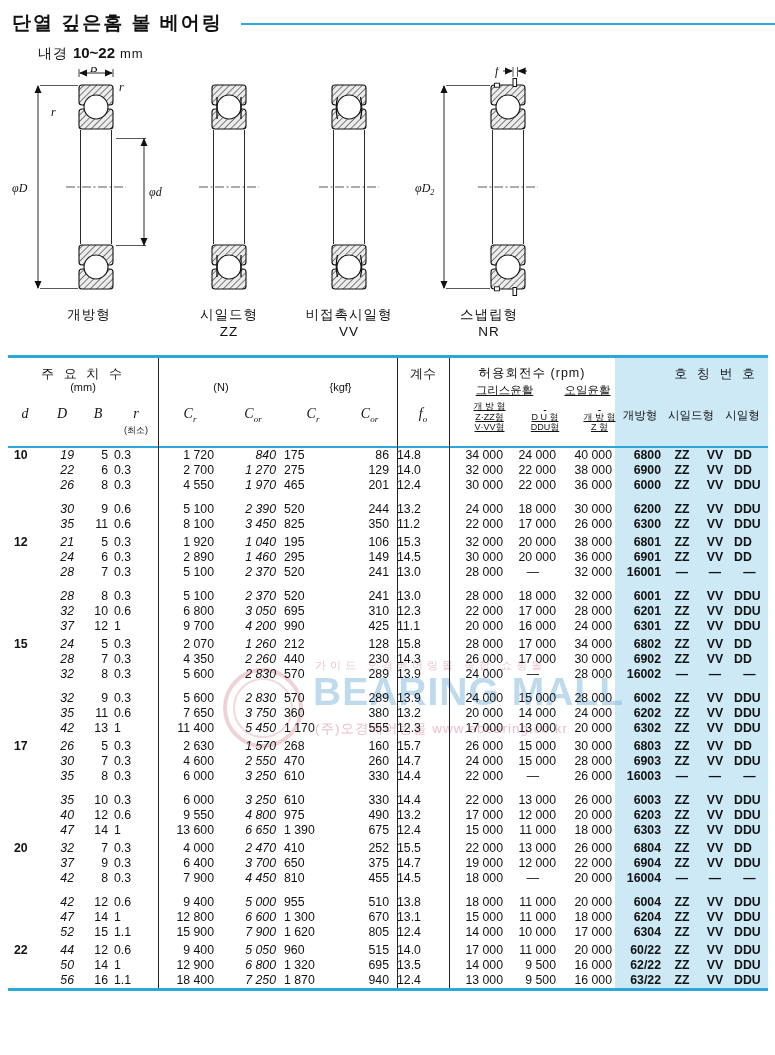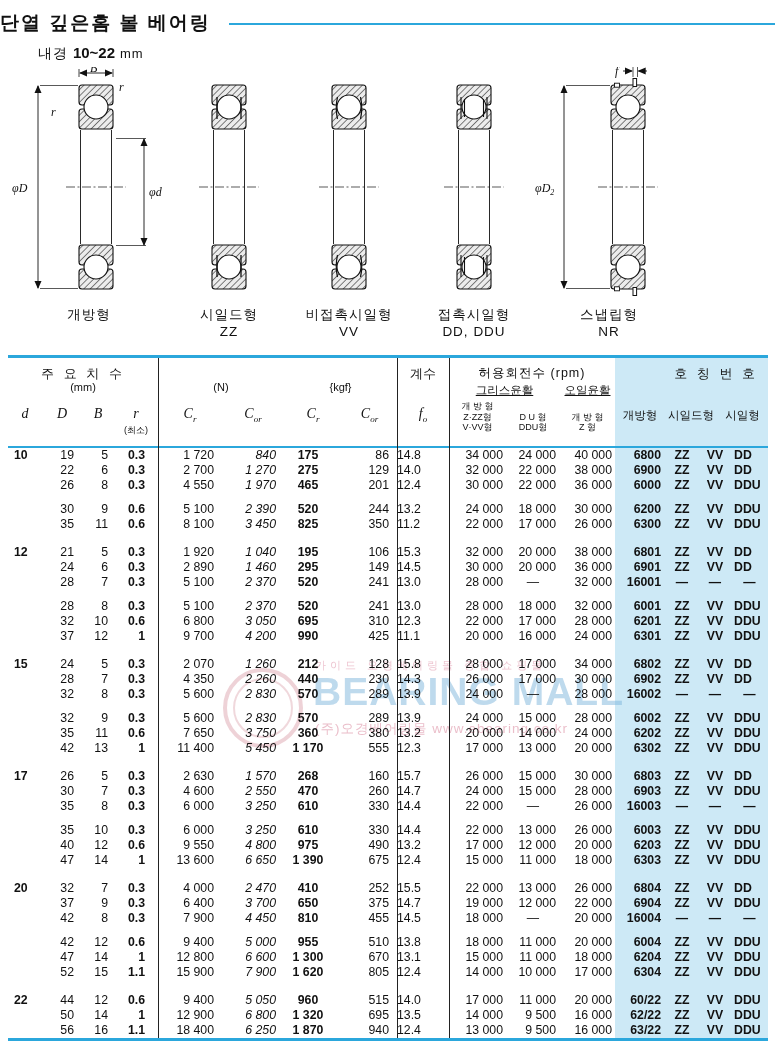--- a/index.html
+++ b/index.html
@@ -1,19 +1,19 @@
 <!DOCTYPE html>
 <html style="--acc: #2ba7dc;"><head>
 <meta charset="utf-8">
 <style>
   html,body{margin:0;padding:0;background:#fff;}
   .page{position:relative;width:775px;height:1055px;background:#fff;overflow:hidden;
         font-family:"Liberation Sans","DejaVu Sans",sans-serif;color:#111;}
   
-  .titlebar{display:flex;align-items:center;padding:10px 0 0 0;text-align:center;}
+  .titlebar{display:flex;align-items:center;padding:10px 0 0 12px;text-align:center;}
   .title{font-size:19px;font-weight:bold;letter-spacing:2px;margin:0;white-space:nowrap;}
   .title-rule{flex:1;height:2px;margin-left:18px;margin-top:2px;}
   .subtitle{margin:8px 0 0 38px;font-size:14px;letter-spacing:1px;}
   .subtitle .rng{font-size:15px;font-weight:bold;letter-spacing:0;}
   .subtitle .unit{font-size:13px;font-weight:normal;}
   
   .diagrams{display:flex;align-items:flex-end;padding:4px 2px 0 4px;}
   figure.fig{margin:0;text-align:center;}
   .fig-open{width:170px}.fig-zz{width:110px}.fig-vv{width:130px}
   .fig-dd{width:120px}.fig-n{width:90px}.fig-nr{width:150px}
@@ -31,36 +31,36 @@
   .hg1{left:0;width:150px}.hg2{left:150px;width:239px}.hg3{left:389px;width:52px}
   .hg4{left:441px;width:166px}.hg5{left:607px;width:153px}
   .ht{position:absolute;left:0;right:0;top:7px;text-align:center;font-size:13px;letter-spacing:3px;}
   .hsub{position:absolute;left:0;right:0;top:23px;text-align:center;font-size:11px;letter-spacing:0;}
   .hrow{position:absolute;left:0;top:48px;display:flex;}
   .hrow span{display:inline-block;text-align:center;}
   .sym{font-family:"Liberation Serif","DejaVu Serif",serif;font-style:italic;font-size:14px;}
   .sym sub{font-size:9px;font-style:italic;}
   .minlbl{position:absolute;top:66px;left:106px;width:44px;text-align:center;font-size:9px;}
   .lube{position:absolute;top:25px;left:0;display:flex;font-size:11.5px;text-decoration:underline;}
-  .minihdr{position:absolute;top:43px;left:0;display:flex;font-size:9px;line-height:10.5px;}
+  .minihdr{position:absolute;top:43px;left:12px;display:flex;font-size:9px;line-height:10.5px;text-decoration:underline;}
   .minihdr div{text-align:center;}
   .numhdr{top:50px;font-size:11.5px;}
   
   .tbody{position:relative;padding:0;z-index:2;}
-  .tblock + .tblock{margin-top:13px;}
+  .tblock + .tblock{margin-top:3px;}
   .tgroup + .tgroup{margin-top:9px;}
   .trow{display:flex;height:15px;line-height:15px;font-size:12.3px;position:relative;z-index:2;}
   .trow span{display:inline-block;white-space:nowrap;}
   .c-d{width:34px;text-align:left;padding-left:6px;box-sizing:border-box;font-weight:bold;}
-  .c-D{width:40px;text-align:right;padding-right:8px;box-sizing:border-box;}
+  .c-D{width:40px;text-align:right;padding-right:8px;box-sizing:border-box;font-style:italic;}
   .c-B{width:32px;text-align:right;padding-right:6px;box-sizing:border-box;}
-  .c-r{width:44px;text-align:right;padding-right:13px;box-sizing:border-box;font-weight:bold;}
+  .c-r{width:44px;text-align:left;padding-right:13px;box-sizing:border-box;}
   .c-crn{width:64px;text-align:right;padding-right:8px;box-sizing:border-box;}
   .c-corn{width:62px;text-align:right;padding-right:8px;box-sizing:border-box;font-style:italic;}
-  .c-crk{width:58px;text-align:center;padding-right:10px;box-sizing:border-box;font-weight:bold;}
+  .c-crk{width:58px;text-align:left;padding-right:10px;box-sizing:border-box;}
   .c-cork{width:55px;text-align:right;padding-right:8px;box-sizing:border-box;}
   .c-fo{width:52px;text-align:left;padding-right:11px;box-sizing:border-box;}
   .c-g1{width:57px;text-align:right;padding-right:3px;box-sizing:border-box;}
   .c-g2{width:54px;text-align:right;padding-right:4px;box-sizing:border-box;}
   .c-oil{width:55px;text-align:right;padding-right:3px;box-sizing:border-box;}
   .c-num{width:50px;text-align:right;padding-right:4px;box-sizing:border-box;font-weight:bold;}
   .c-zz{width:34px;text-align:center;font-weight:bold;}
   .c-vv{width:32px;text-align:center;font-weight:bold;}
   .c-dd{width:37px;text-align:left;padding-left:3px;box-sizing:border-box;font-weight:bold;}
   .dash{text-align:center !important;padding:0 !important;font-weight:normal;}
@@ -173,40 +173,20 @@
             <line x1="47.5" y1="51" x2="47.5" y2="165" stroke="#111" stroke-width="0.9"></line>
             <line x1="2" y1="108" x2="62" y2="108" stroke="#111" stroke-width="0.7" stroke-dasharray="9 2.5 2 2.5"></line>
             <path d="M20.5 18 q-2.5 11 0 22 M43.5 18 q2.5 11 0 22 M20.5 176 q-2.5 11 0 22 M43.5 176 q2.5 11 0 22" stroke="#111" stroke-width="1.2" fill="none"></path>
           </g>
         </svg>
         <figcaption>
        <div class="cap">비접촉시일형</div>
        <div class="code">VV</div>
      </figcaption>
       </figure>
-      <figure class="fig fig-dd">
-        <svg width="64" height="236" viewBox="0 0 64 236">
-    <g transform="translate(0,12)">
-            <rect x="15" y="6" width="34" height="20" rx="3" fill="url(#hx)" stroke="#111" stroke-width="1.1"></rect>
-            <rect x="15" y="30" width="34" height="20" rx="3" fill="url(#hx)" stroke="#111" stroke-width="1.1"></rect>
-            <circle cx="32" cy="28" r="12" fill="#fff" stroke="#111" stroke-width="1.1"></circle>
-            <rect x="15" y="166" width="34" height="20" rx="3" fill="url(#hx)" stroke="#111" stroke-width="1.1"></rect>
-            <rect x="15" y="190" width="34" height="20" rx="3" fill="url(#hx)" stroke="#111" stroke-width="1.1"></rect>
-            <circle cx="32" cy="188" r="12" fill="#fff" stroke="#111" stroke-width="1.1"></circle>
-            <line x1="16.5" y1="51" x2="16.5" y2="165" stroke="#111" stroke-width="0.9"></line>
-            <line x1="47.5" y1="51" x2="47.5" y2="165" stroke="#111" stroke-width="0.9"></line>
-            <line x1="2" y1="108" x2="62" y2="108" stroke="#111" stroke-width="0.7" stroke-dasharray="9 2.5 2 2.5"></line>
-            <path d="M19 18 V40 M22.5 20 V38 M45 18 V40 M41.5 20 V38 M19 176 V198 M22.5 178 V196 M45 176 V198 M41.5 178 V196" stroke="#111" stroke-width="1.1" fill="none"></path>
-          </g>
-        </svg>
-        <figcaption>
-       <div class="cap">접촉시일형</div>
-       <div class="code">DD, DDU</div>
-     </figcaption>
-      </figure>
       <figure class="fig fig-nr">
         <svg width="150" height="236" viewBox="0 0 150 236">
       <g transform="translate(62,12)">
             <rect x="15" y="6" width="34" height="20" rx="3" fill="url(#hx)" stroke="#111" stroke-width="1.1"></rect>
             <rect x="15" y="30" width="34" height="20" rx="3" fill="url(#hx)" stroke="#111" stroke-width="1.1"></rect>
             <circle cx="32" cy="28" r="12" fill="#fff" stroke="#111" stroke-width="1.1"></circle>
             <rect x="15" y="166" width="34" height="20" rx="3" fill="url(#hx)" stroke="#111" stroke-width="1.1"></rect>
             <rect x="15" y="190" width="34" height="20" rx="3" fill="url(#hx)" stroke="#111" stroke-width="1.1"></rect>
             <circle cx="32" cy="188" r="12" fill="#fff" stroke="#111" stroke-width="1.1"></circle>
             <line x1="16.5" y1="51" x2="16.5" y2="165" stroke="#111" stroke-width="0.9"></line>
@@ -898,21 +878,21 @@
               <span class="c-zz">ZZ</span>
               <span class="c-vv">VV</span>
               <span class="c-dd">DDU</span>
             </div>
             <div class="trow">
               <span class="c-d"></span>
               <span class="c-D">56</span>
               <span class="c-B">16</span>
               <span class="c-r">1.1</span>
               <span class="c-crn">18 400</span>
-              <span class="c-corn">6 250</span>
+              <span class="c-corn">7 250</span>
               <span class="c-crk">1 870</span>
               <span class="c-cork">940</span>
               <span class="c-fo">12.4</span>
               <span class="c-g1">13 000</span>
               <span class="c-g2">9 500</span>
               <span class="c-oil">16 000</span>
               <span class="c-num">63/22</span>
               <span class="c-zz">ZZ</span>
               <span class="c-vv">VV</span>
               <span class="c-dd">DDU</span>

